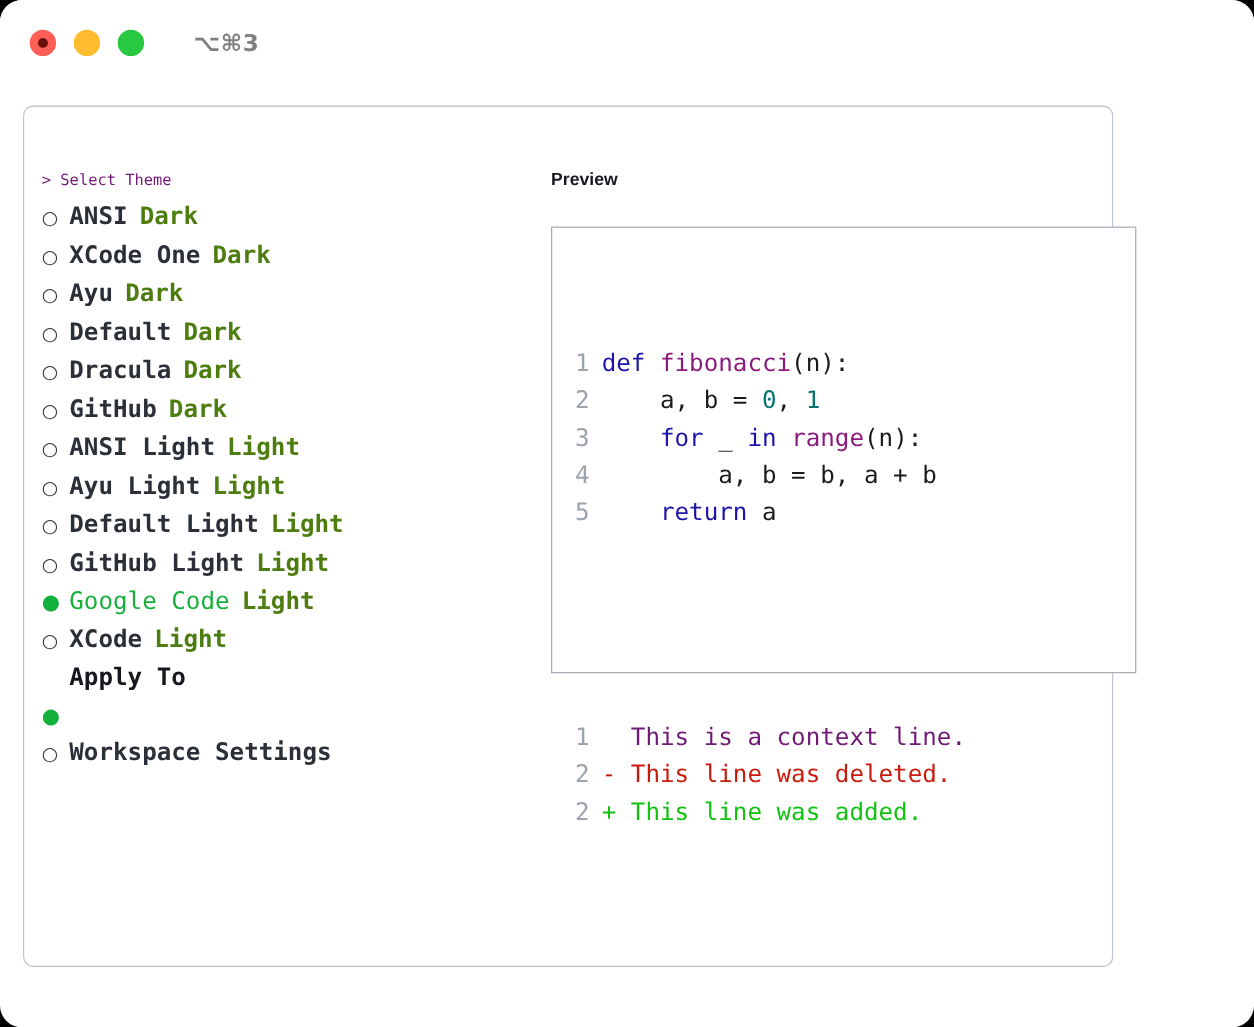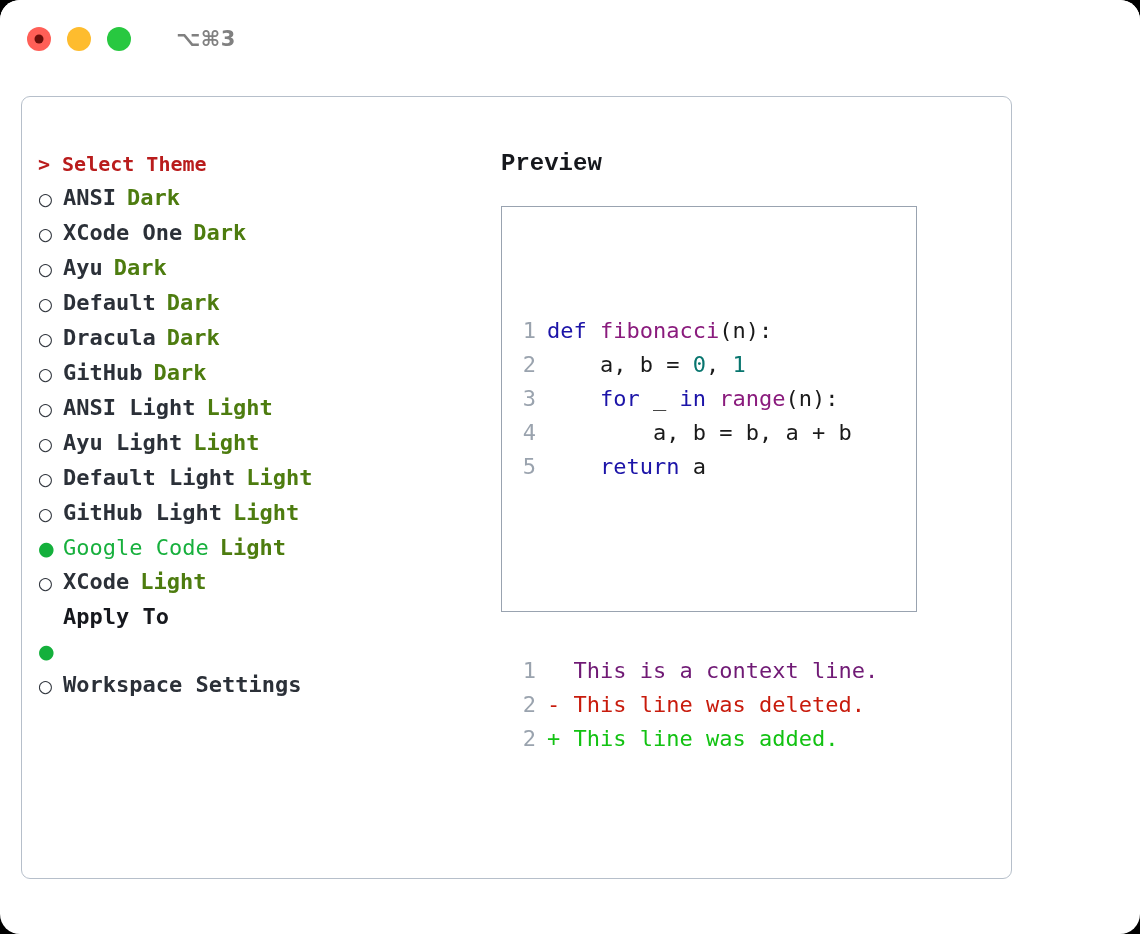--- a/index.html
+++ b/index.html
@@ -87,23 +87,23 @@
   }
 
   
   .left {
     position: absolute;
     left: 16px;
     top: 50px;
     width: 440px;
   }
   .list-header {
-    font-size: 20px;
-    font-weight: bold;
-    color: #b91c1c;
+    font-size: 14px;
+    font-weight: normal;
+    color: #701a75;
     line-height: 34px;
     white-space: pre;
     font-family: "DejaVu Sans Mono", monospace;
   }
   .row {
     display: flex;
     align-items: baseline;
     line-height: 34px;
     font-size: 22px;
     white-space: pre;
@@ -152,29 +152,29 @@
   }
 
   
   .right {
     position: absolute;
     left: 479px;
     top: 50px;
     width: 490px;
   }
   .preview-header {
-    font-size: 24px;
+    font-size: 16px;
     color: #16181d;
     font-weight: bold;
     line-height: 34px;
-    font-family: Liberation Mono, monospace;
+    font-family: Liberation Sans, sans-serif;
   }
   .preview-box {
     margin-top: 25px;
-    width: 416px;
+    width: 532px;
     height: 406px;
     border: 1px solid #99a3b0;
     box-sizing: border-box;
     background: #ffffff;
     position: relative;
   }
   .code {
     position: absolute;
     left: 16px;
     top: 39px;

